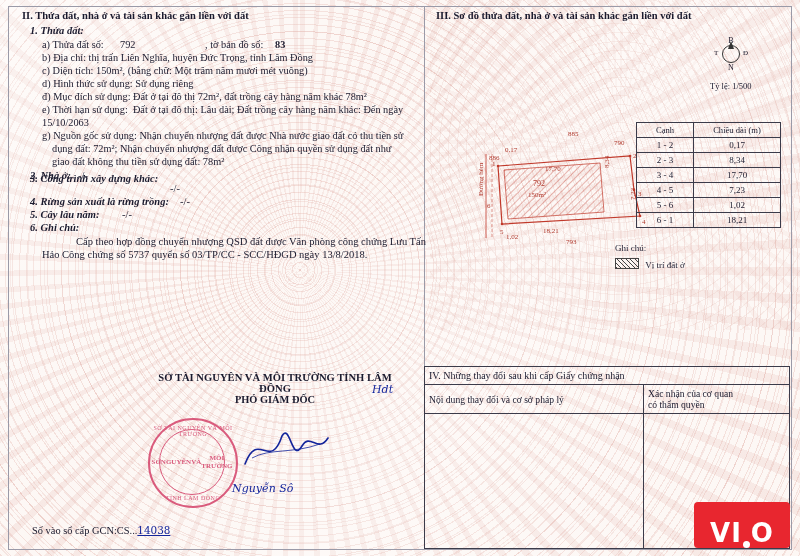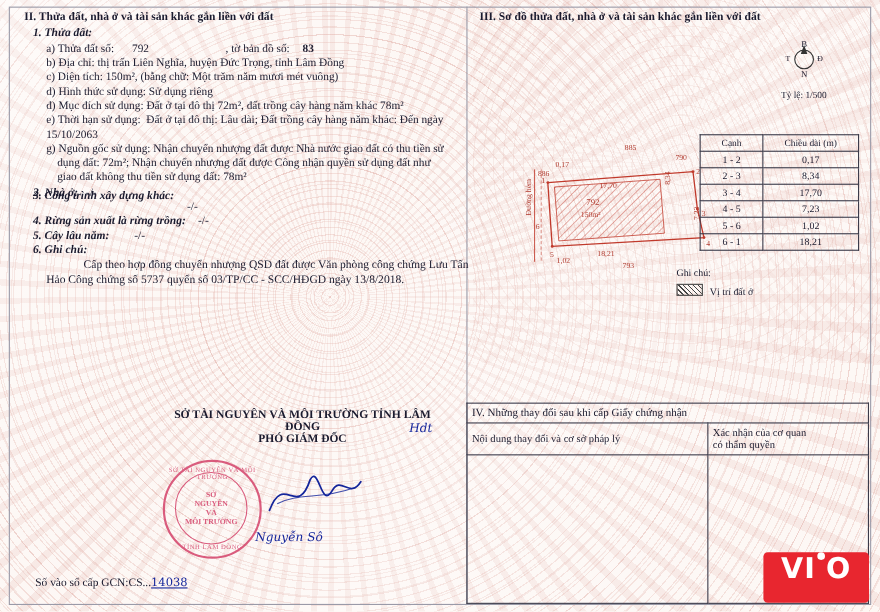--- a/index.html
+++ b/index.html
@@ -88,37 +88,37 @@
 
   .stamp{
     position:absolute;left:148px;top:418px;width:86px;height:86px;
     border:2px solid #d4426a;border-radius:50%;
     color:#d4426a;font-size:7px;text-align:center;
     opacity:.85;
   }
   .stamp .inner{
     position:absolute;left:9px;top:9px;width:64px;height:64px;
     border:1px solid #d4426a;border-radius:50%;
-    display:flex;align-items:center;justify-content:center;flex-direction:column;
+    display:flex;align-items:center;justify-content:center;flex-direction:row;
     line-height:8px;font-weight:bold;
   }
   .stamp .arc-top{position:absolute;top:5px;left:0;right:0;font-size:6px;letter-spacing:.5px;}
   .stamp .arc-bot{position:absolute;bottom:5px;left:0;right:0;font-size:6px;letter-spacing:.5px;}
 
   .sig-scribble{position:absolute;left:240px;top:424px;width:90px;height:50px;}
   .sig-name{position:absolute;left:232px;top:482px;font-size:11px;}
 
   #gcn{position:absolute;left:32px;top:524px;font-size:10.4px;}
   #gcn-num{color:#14259b;font-family:"DejaVu Serif",serif;text-decoration:underline;}
 
   
   .logo{
     position:absolute;right:10px;bottom:8px;width:96px;height:46px;
     background:#e8262f;border-radius:4px;
-    display:flex;align-items:flex-start;justify-content:center;
+    display:flex;align-items:flex-end;justify-content:center;
     color:#fff;font-family:"DejaVu Sans",sans-serif;font-weight:bold;font-size:26px;letter-spacing:1px;
   }
   .logo .dot{display:inline-block;width:7px;height:7px;background:#fff;border-radius:50%;margin:0 1px;vertical-align:3px;}
 </style>
 </head>
 <body>
 
 <div class="bg-guilloche"></div>
 <div class="bg-guilloche2"></div>
 <div class="sheen"></div>

